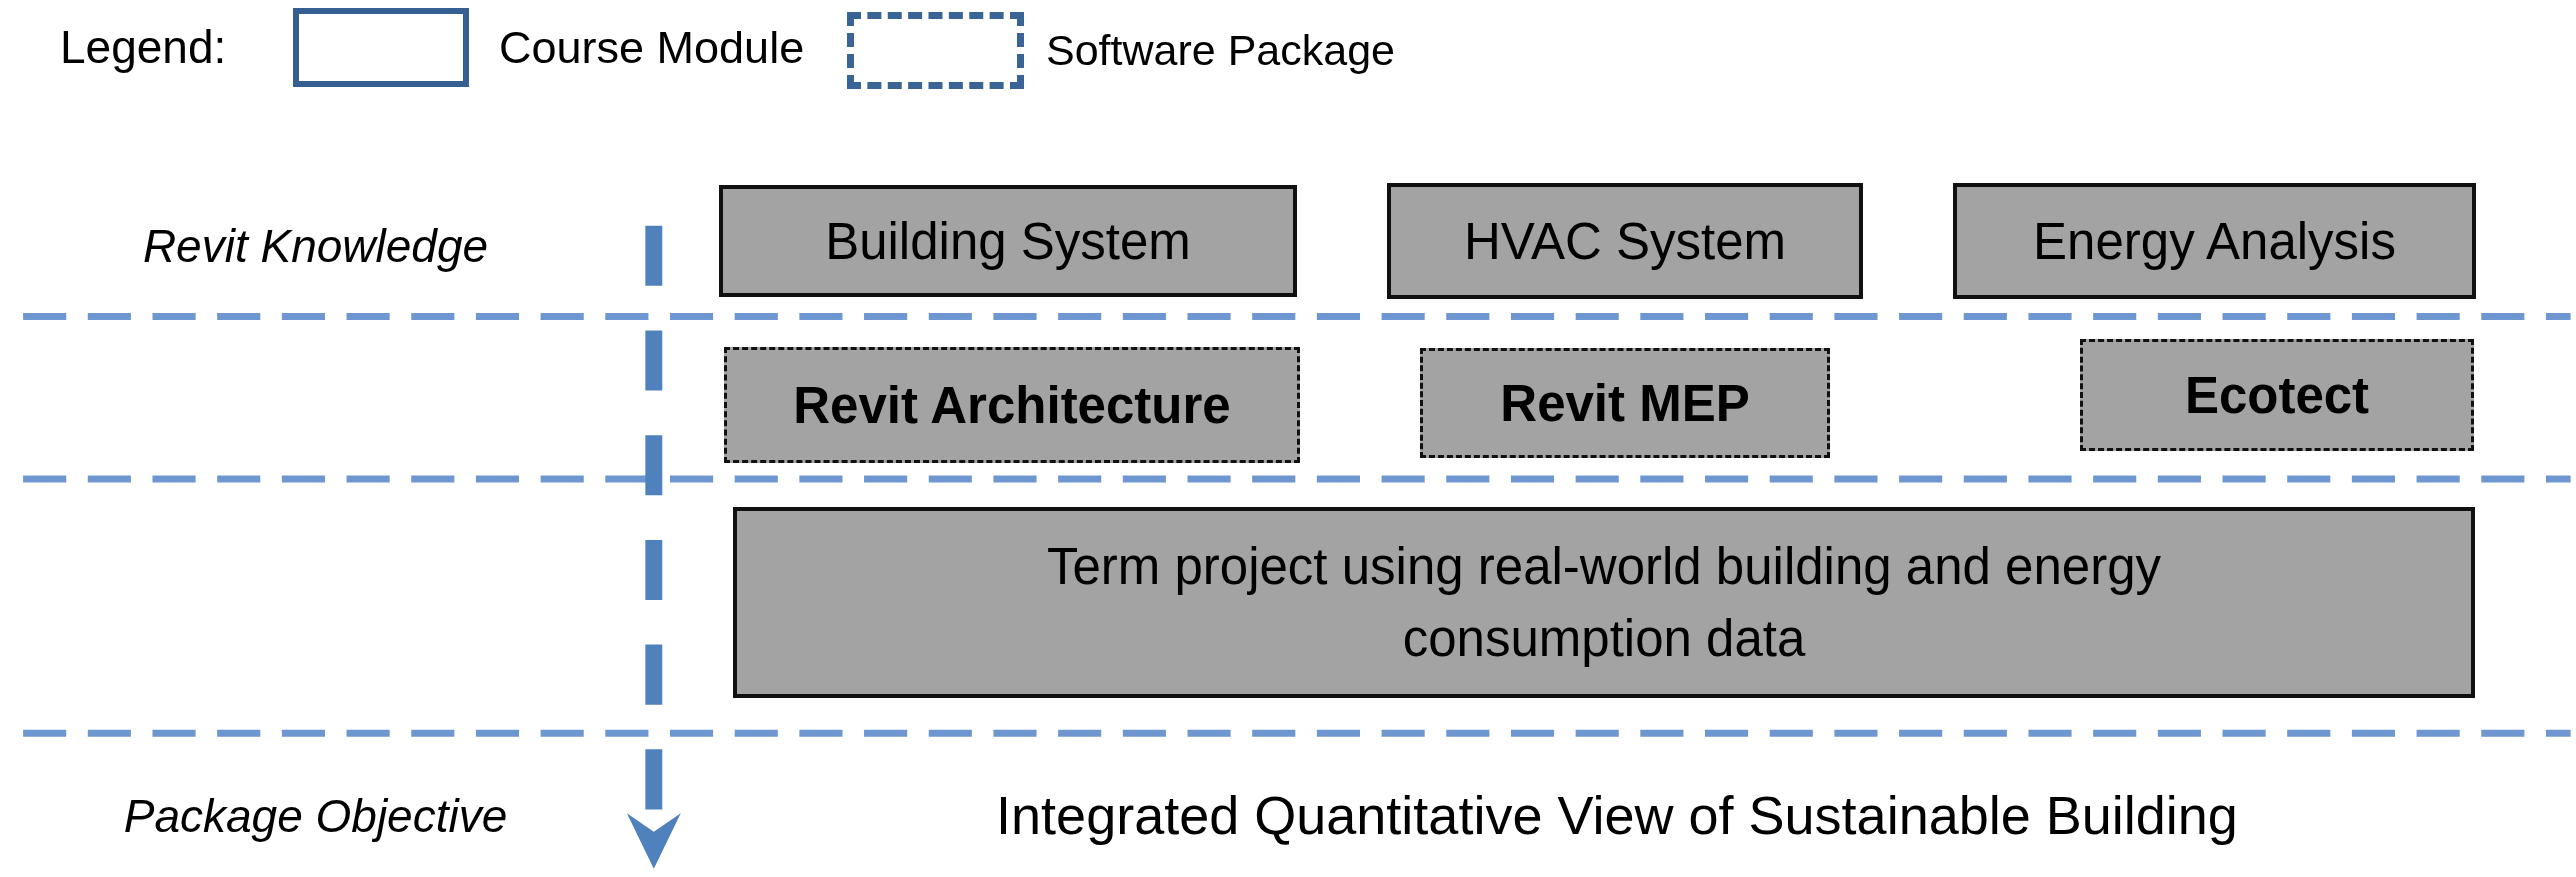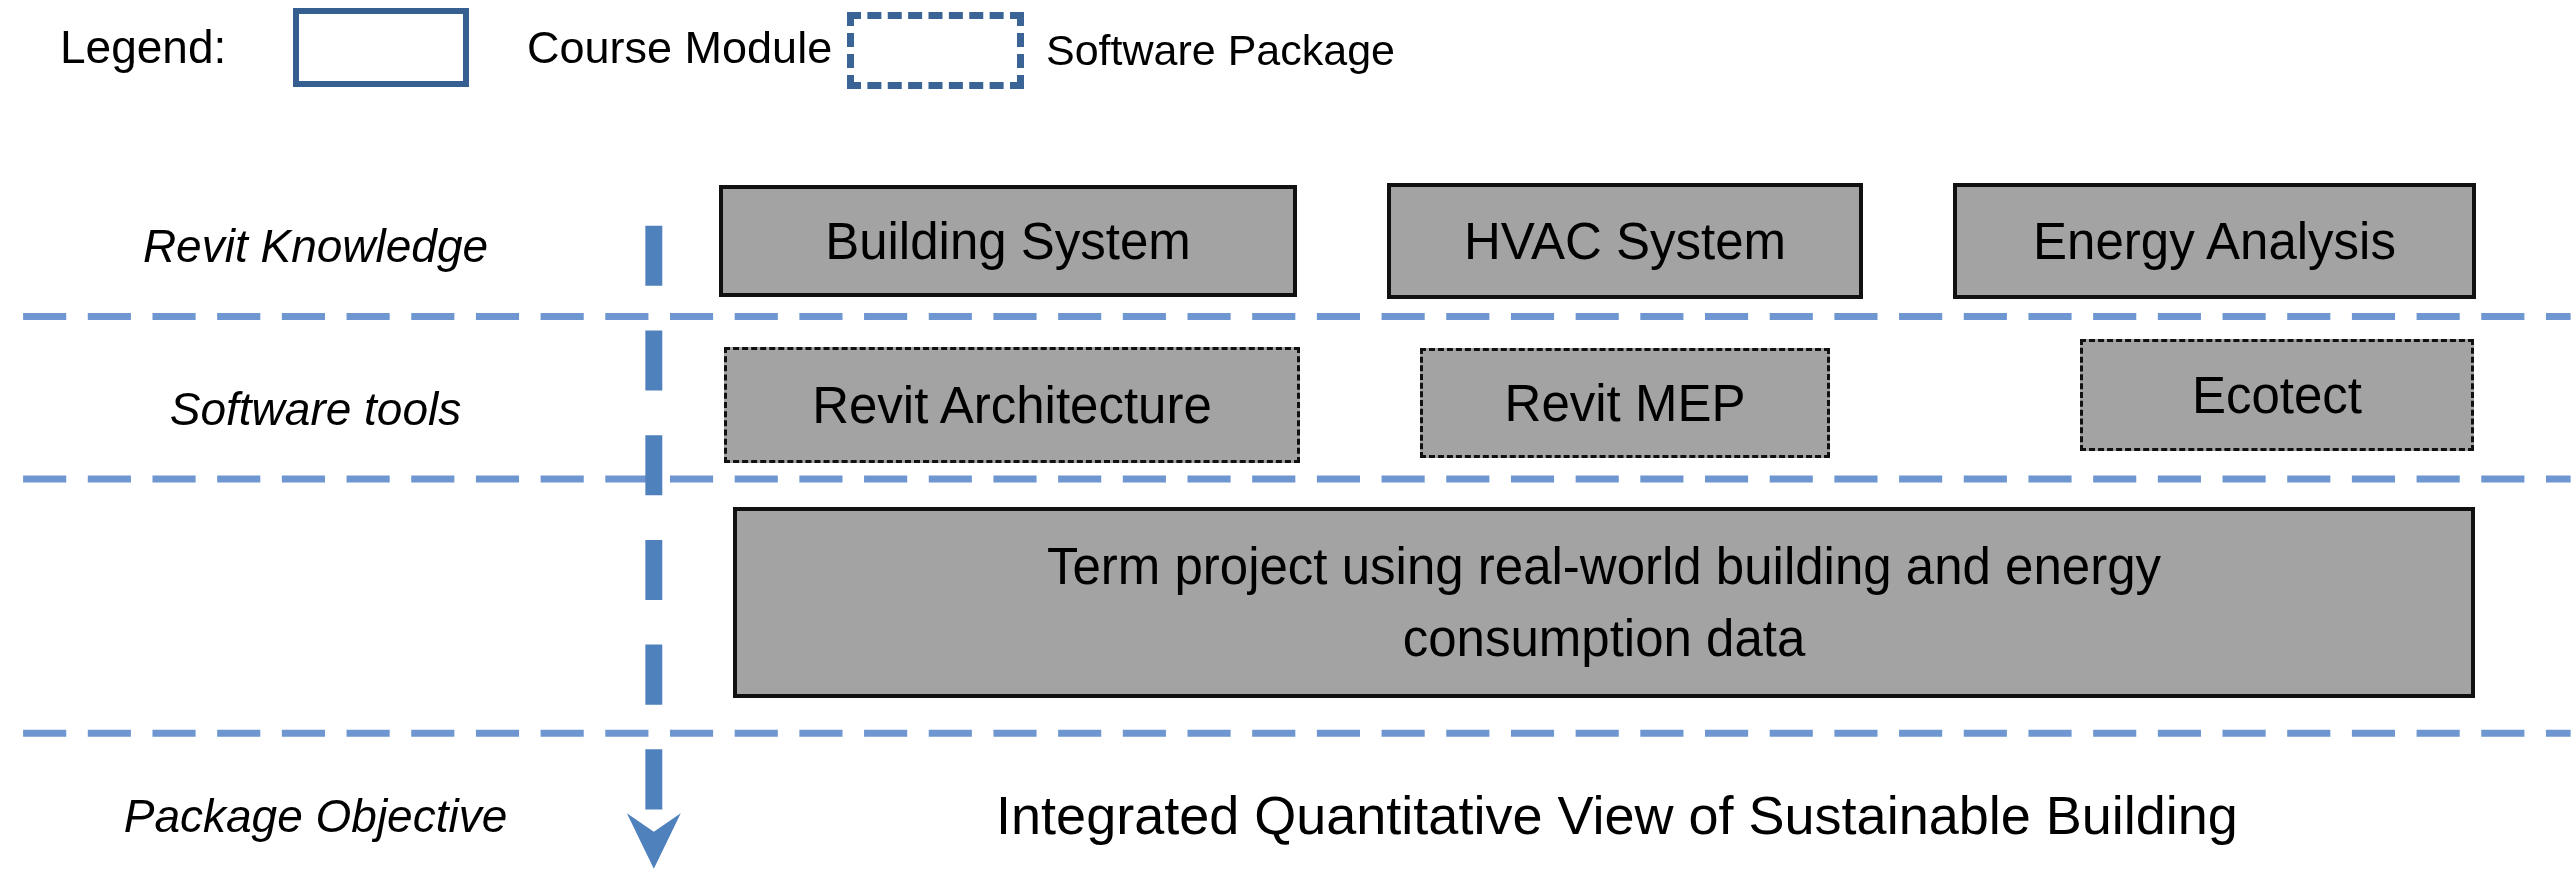--- a/index.html
+++ b/index.html
@@ -31,21 +31,20 @@
     left: 60px;
     top: 20px;
     font-size: 46px;
     line-height: 55px;
   }
   .legend-label-1 {
     left: 499px;
     top: 20px;
     font-size: 45px;
     line-height: 55px;
-    margin-left: 28px;
   }
   .legend-label-2 {
     left: 1046px;
     top: 23px;
     font-size: 43px;
     line-height: 55px;
   }
   .swatch-solid {
     position: absolute;
     left: 293px;
@@ -86,21 +85,21 @@
     box-sizing: border-box;
     background: #a3a3a3;
     display: flex;
     align-items: center;
     justify-content: center;
     font-size: 51px;
     color: #000000;
     white-space: nowrap;
   }
   .box.solid  { border: 4.6px solid #111111; }
-  .box.dashed { border: 3.9px dashed #111111; }
+  .box.dashed { border: 3.9px dashed #111111; font-weight: bold; }
   .b-building { left: 719px;  top: 185px; width: 578px; height: 112px; }
   .b-hvac     { left: 1387px; top: 183px; width: 476px; height: 116px; }
   .b-energy   { left: 1953px; top: 183px; width: 523px; height: 116px; }
   .b-revitarch{ left: 724px;  top: 347px; width: 576px; height: 116px; }
   .b-revitmep { left: 1420px; top: 348px; width: 410px; height: 110px; }
   .b-ecotect  { left: 2080px; top: 339px; width: 394px; height: 112px; }
   .b-term {
     left: 733px; top: 507px; width: 1742px; height: 191px;
     flex-direction: column;
     line-height: 72px;
@@ -130,21 +129,20 @@
     <path d="M 814 1056 L 849 1128 L 884 1056 L 849 1080 Z" fill="#4f81bd"></path>
   </svg>
 
   <div class="txt legend-title">Legend:</div>
   <div class="swatch-solid"></div>
   <div class="txt legend-label-1">Course Module</div>
   <div class="swatch-dashed"></div>
   <div class="txt legend-label-2">Software Package</div>
 
   <div class="rowlabel r1">Revit Knowledge</div>
-  <div class="rowlabel r2">Software tools</div>
   <div class="rowlabel r4">Package Objective</div>
 
   <div class="box solid b-building">Building System</div>
   <div class="box solid b-hvac">HVAC System</div>
   <div class="box solid b-energy">Energy Analysis</div>
 
   <div class="box dashed b-revitarch">Revit Architecture</div>
   <div class="box dashed b-revitmep">Revit MEP</div>
   <div class="box dashed b-ecotect">Ecotect</div>
 

